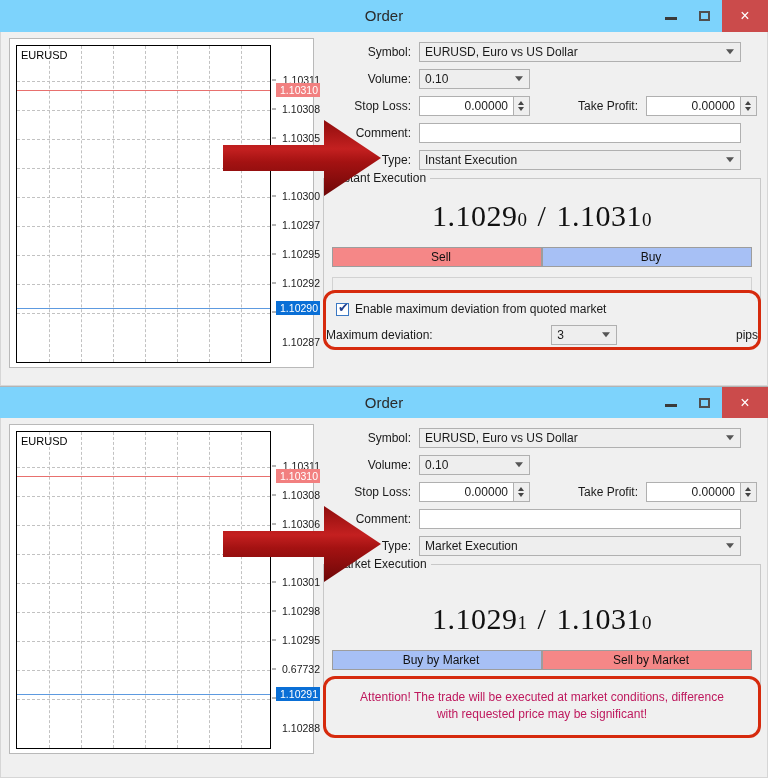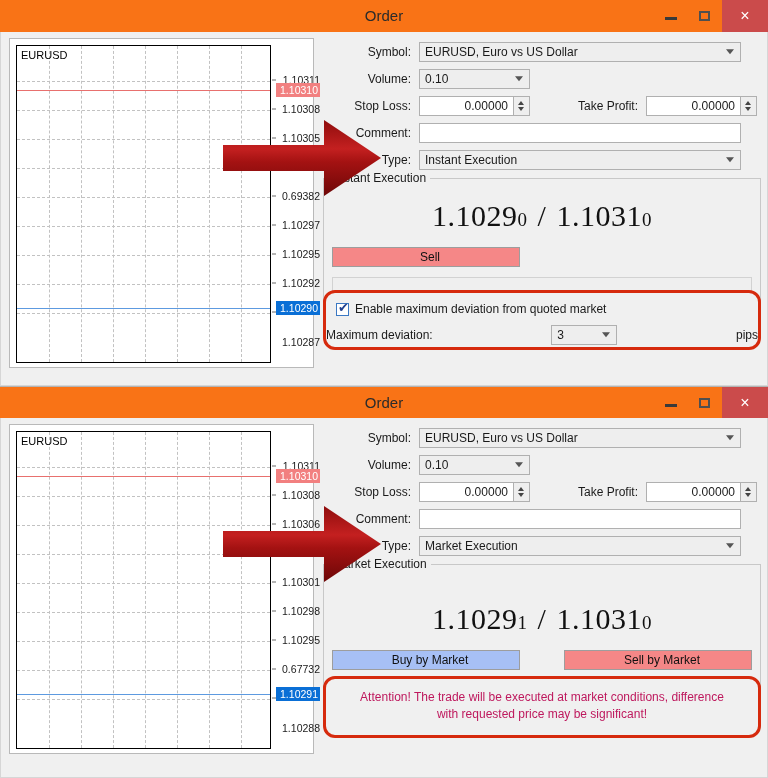--- a/index.html
+++ b/index.html
@@ -23,21 +23,21 @@
     width: 768px;
     background: #f0f0f0;
     box-sizing: border-box;
   }
   .win1 { top: 0; height: 386px; }
   .win2 { top: 386px; height: 392px; }
 
   .titlebar {
     position: relative;
     height: 32px;
-    background: #f97316;
+    background: #7dd3fc;
     border-top: 1px solid #b4b4b4;
     box-sizing: border-box;
   }
   .win1 .titlebar { border-top: none; }
   .title-text {
     position: absolute;
     left: 0; right: 0; top: 0;
     height: 32px;
     line-height: 32px;
     text-align: center;
@@ -319,21 +319,21 @@
   .quote .frac { font-size: 19px; }
   .quote .sep { margin: 0 10px; }
 
   .btnrow {
     display: flex;
     justify-content: space-between;
     padding: 0 8px;
     box-sizing: border-box;
   }
   .tradebtn {
-    width: 188px; height: 20px;
+    width: 228px; height: 20px;
     line-height: 19px;
     text-align: center;
     font-size: 12px;
     color: #111;
     border: 1px solid #9d9d9d;
     box-sizing: border-box;
     font-family: "Liberation Sans", sans-serif;
     padding-left: 8px;
   }
   .tradebtn.sell { background: #f58787; }
@@ -446,21 +446,21 @@
           <div class="tick-dash" style="top:35px"></div>
           <div class="tick-label" style="top:35px">1.10311</div>
           <div class="tick-label ask" style="top:45px">1.10310</div>
           <div class="tick-dash" style="top:64px"></div>
           <div class="tick-label" style="top:64px">1.10308</div>
           <div class="tick-dash" style="top:93px"></div>
           <div class="tick-label" style="top:93px">1.10305</div>
           <div class="tick-dash" style="top:122px"></div>
           <div class="tick-label" style="top:122px">1.10303</div>
           <div class="tick-dash" style="top:151px"></div>
-          <div class="tick-label" style="top:151px">0.69382</div>
+          <div class="tick-label" style="top:151px">1.10300</div>
           <div class="tick-dash" style="top:180px"></div>
           <div class="tick-label" style="top:180px">1.10297</div>
           <div class="tick-dash" style="top:209px"></div>
           <div class="tick-label" style="top:209px">1.10295</div>
           <div class="tick-dash" style="top:238px"></div>
           <div class="tick-label" style="top:238px">1.10292</div>
           <div class="tick-label bid" style="top:263px">1.10290</div>
           <div class="tick-dash" style="top:267px"></div>
           <div class="tick-label" style="top:297px">1.10287</div>
         </div>
@@ -520,20 +520,21 @@
         </div>
       </div>
 
       <div class="groupbox" style="top:146px; height:145px;">
         <div class="group-title">Instant Execution</div>
         <div class="quote" style="margin-top:20px;">
           <span>1.1029</span><span class="frac">0</span><span class="sep">/</span><span>1.1031</span><span class="frac">0</span>
         </div>
         <div class="btnrow" style="margin-top:14px;">
           <div class="tradebtn sell">Sell</div>
+          <div class="tradebtn buy">Buy</div>
         </div>
         <div class="statusbar" style="margin:10px 8px 0 8px;"></div>
       </div>
 
       <div class="callout" style="top:258px; height:60px;">
         <div class="chk-row" style="margin-top:9px;">
           <div class="checkbox">
             <span class="mark">✔</span>
           </div>
           <span class="chk-label">Enable maximum deviation from quoted market</span>

